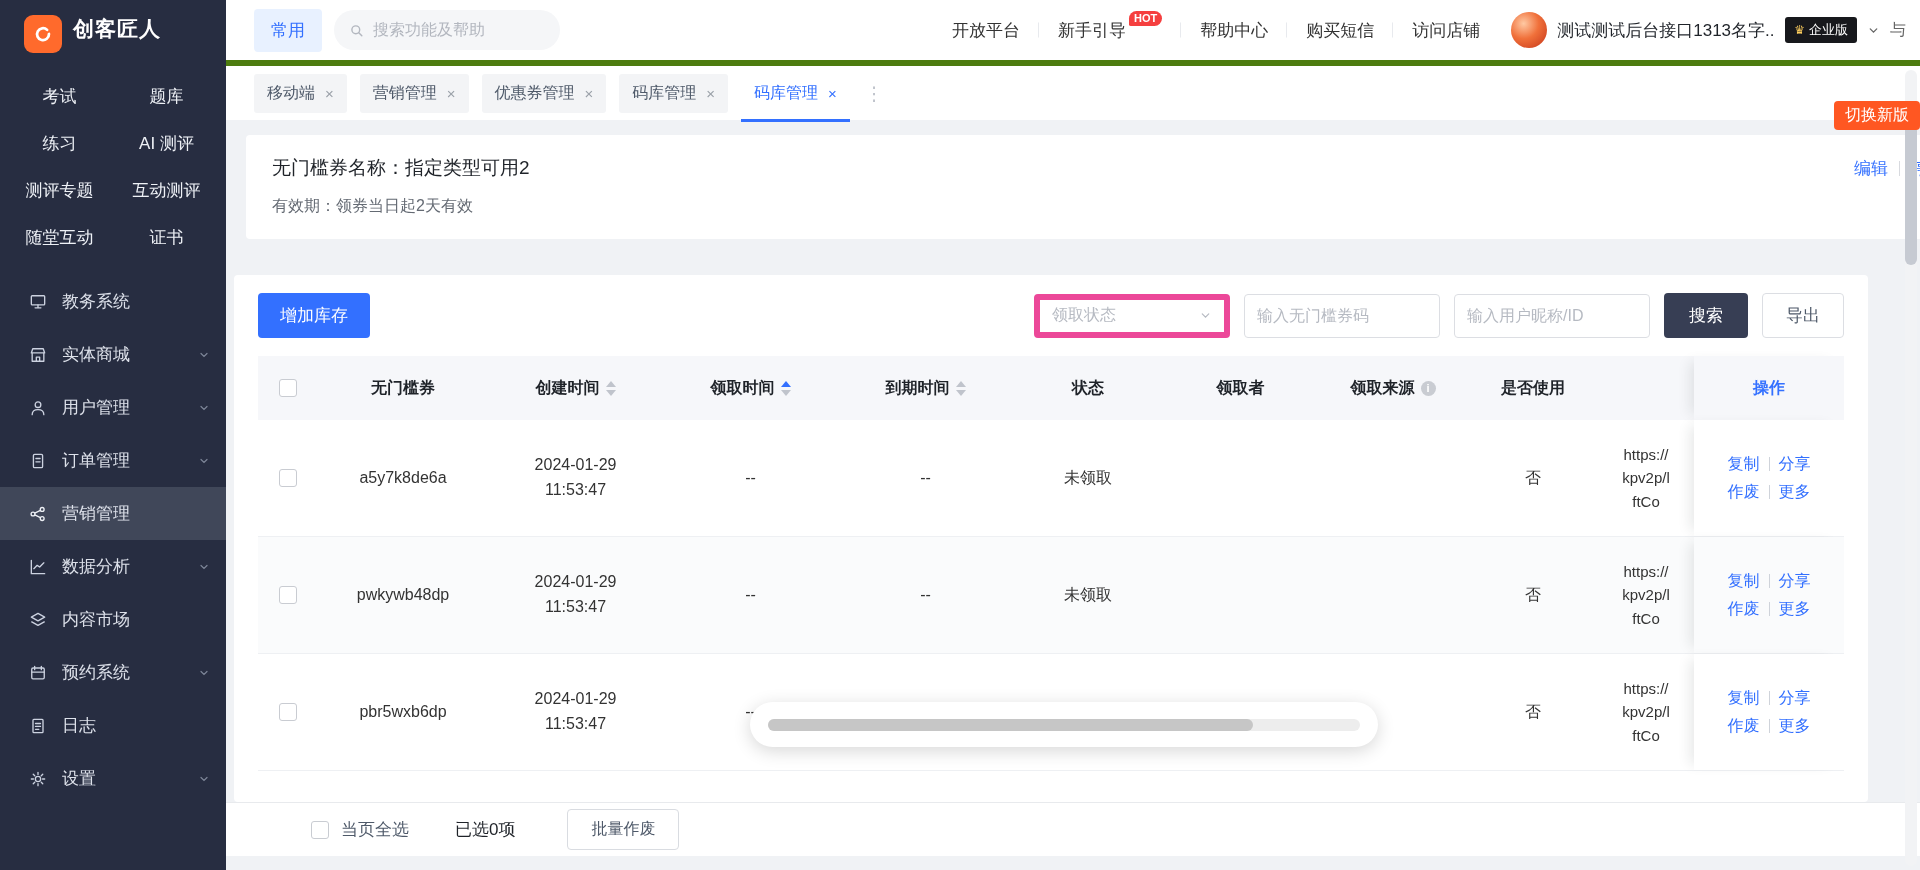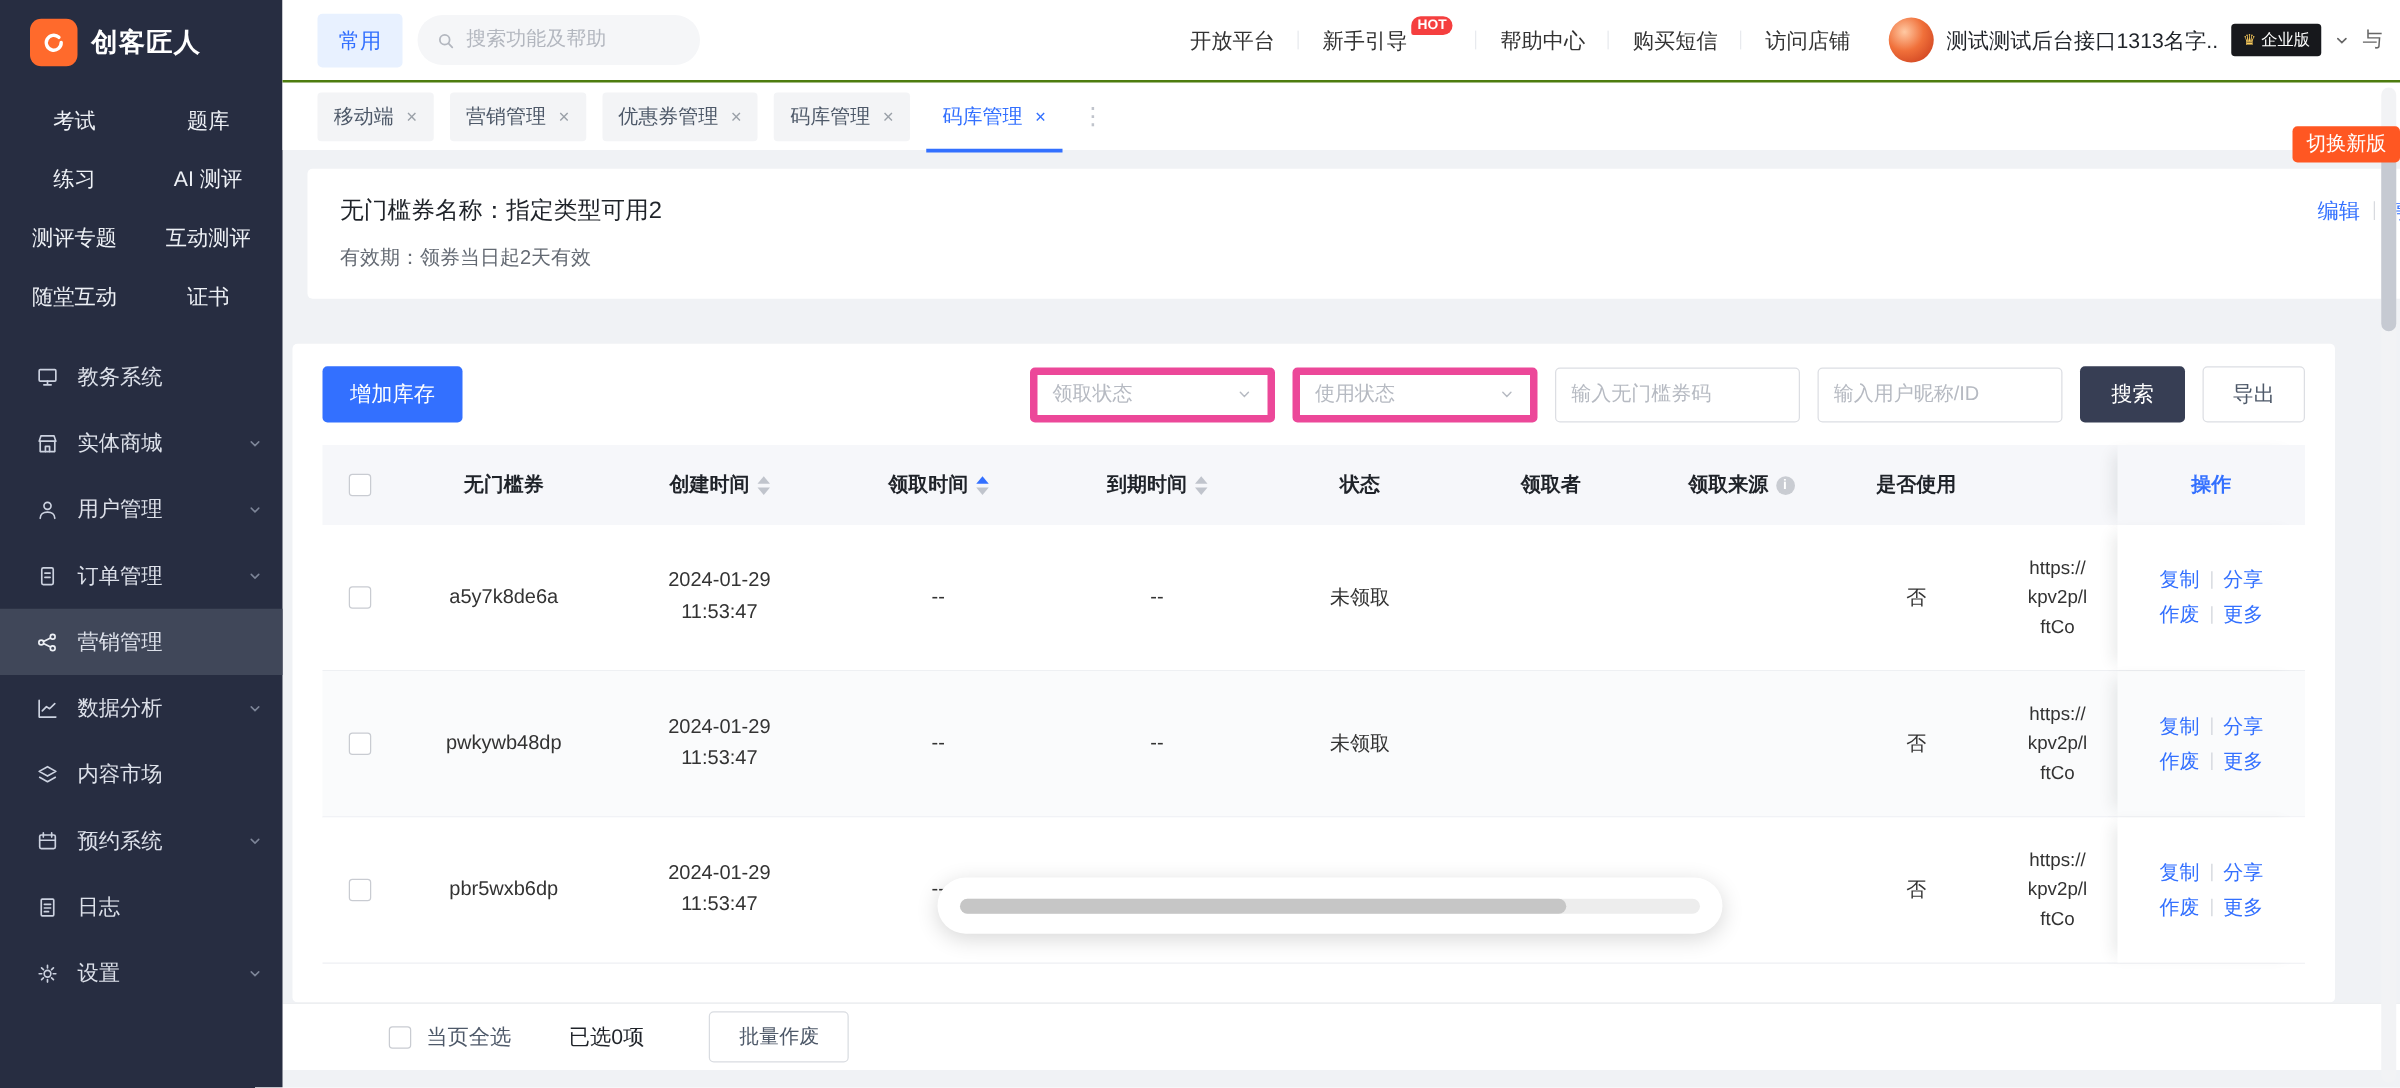--- a/index.html
+++ b/index.html
@@ -5,33 +5,33 @@
   * { box-sizing: border-box; margin: 0; padding: 0; }
   html, body { width: 1920px; height: 870px; overflow: hidden; }
   body {
     font-family: "Liberation Sans", "DejaVu Sans", sans-serif;
     background: #f0f2f5; position: relative; color: #333;
   }
   svg { display: block; }
 
   
   #sidebar { position: absolute; left: 0; top: 0; bottom: 0; width: 226px; background: #272d41; z-index: 10; }
-  .logo-row { display: flex; align-items: center; gap: 11px; padding: 15px 0 12px 24px; }
+  .logo-row { display: flex; gap: 11px; padding: 15px 0 12px 24px; }
   .logo-badge { width: 38px; height: 38px; border-radius: 9px; background: #ff6a2c; display: flex; align-items: center; justify-content: center; flex: none; }
   .logo-text { color: #fff; font-size: 21px; font-weight: 700; letter-spacing: 1px; }
   .side-grid { display: grid; grid-template-columns: 1fr 1fr; padding: 8px 6px 14px; }
   .grid-item { height: 47px; display: flex; align-items: center; justify-content: center; color: #eef1f6; font-size: 17px; cursor: pointer; }
   .side-menu { display: block; }
   .menu-item { height: 53px; display: flex; align-items: center; gap: 14px; padding: 0 16px 0 28px; color: #dde1ea; font-size: 17px; cursor: pointer; }
   .menu-item.active { background: #404759; }
   .menu-item .m-icon { flex: none; }
   .menu-item .m-chev { margin-left: auto; opacity: .75; }
 
   
-  #topbar { position: absolute; left: 226px; right: 0; top: 0; height: 66px; background: #fff; border-bottom: 2px solid #4d7c0f; display: flex; align-items: center; padding: 0 14px 0 28px; z-index: 20; }
+  #topbar { position: absolute; left: 226px; right: 0; top: 0; height: 66px; background: #fff; border-bottom: 6px solid #4d7c0f; display: flex; align-items: center; padding: 0 14px 0 28px; z-index: 20; }
   .quick-chip { background: #e8f1ff; color: #3370ff; font-size: 17px; padding: 10px 17px; border-radius: 4px; cursor: pointer; flex: none; }
   .top-search { margin-left: 12px; width: 226px; height: 40px; border-radius: 20px; background: #f5f6f8; display: flex; align-items: center; gap: 8px; padding: 0 14px; flex: none; }
   .top-search input { border: none; outline: none; background: transparent; font-size: 16px; width: 100%; color: #333; font-family: inherit; }
   .top-search input::placeholder { color: #b3b7bf; }
   .top-nav { margin-left: auto; display: flex; align-items: center; }
   .top-link { position: relative; padding: 0 19px; font-size: 17px; color: #333; cursor: pointer; white-space: nowrap; display: flex; align-items: flex-start; }
   .top-link:not(:last-child)::after { content: ""; position: absolute; right: 0; top: 50%; transform: translateY(-50%); width: 1px; height: 15px; background: #e8eaee; }
   .hot-badge { background: #f53f3f; color: #fff; font-size: 11px; font-weight: 700; border-radius: 8px 8px 8px 2px; padding: 1px 5px 2px; margin-left: 3px; transform: translateY(-8px); display: inline-block; }
   .account { display: flex; align-items: center; gap: 10px; margin-left: 12px; cursor: pointer; }
   .avatar { width: 36px; height: 36px; border-radius: 50%; background: radial-gradient(circle at 35% 32%, #ffc9a3 0%, #f0703a 45%, #c43418 100%); flex: none; }
@@ -347,28 +347,20 @@
       <button class="btn-primary">增加库存</button>
       <span class="toolbar-spacer"></span>
       <div class="select">
         <span>领取状态</span>
         <span>
             <svg width="13" height="13" viewBox="0 0 24 24" fill="none" stroke="#b6bac2" stroke-width="2.2" stroke-linecap="round">
               <polyline points="6,9 12,15 18,9"></polyline>
             </svg>
           </span>
       </div>
-      <div class="select">
-        <span>使用状态</span>
-        <span>
-            <svg width="13" height="13" viewBox="0 0 24 24" fill="none" stroke="#b6bac2" stroke-width="2.2" stroke-linecap="round">
-              <polyline points="6,9 12,15 18,9"></polyline>
-            </svg>
-          </span>
-      </div>
       <input class="t-input" value="" placeholder="输入无门槛券码" style="">
       <input class="t-input" value="" placeholder="输入用户昵称/ID" style="">
       <button class="btn-dark">搜索</button>
       <button class="btn-plain">导出</button>
     </div>
 
     <div class="tbl">
 
       <div class="thead">
         <span class="c c-cb">

